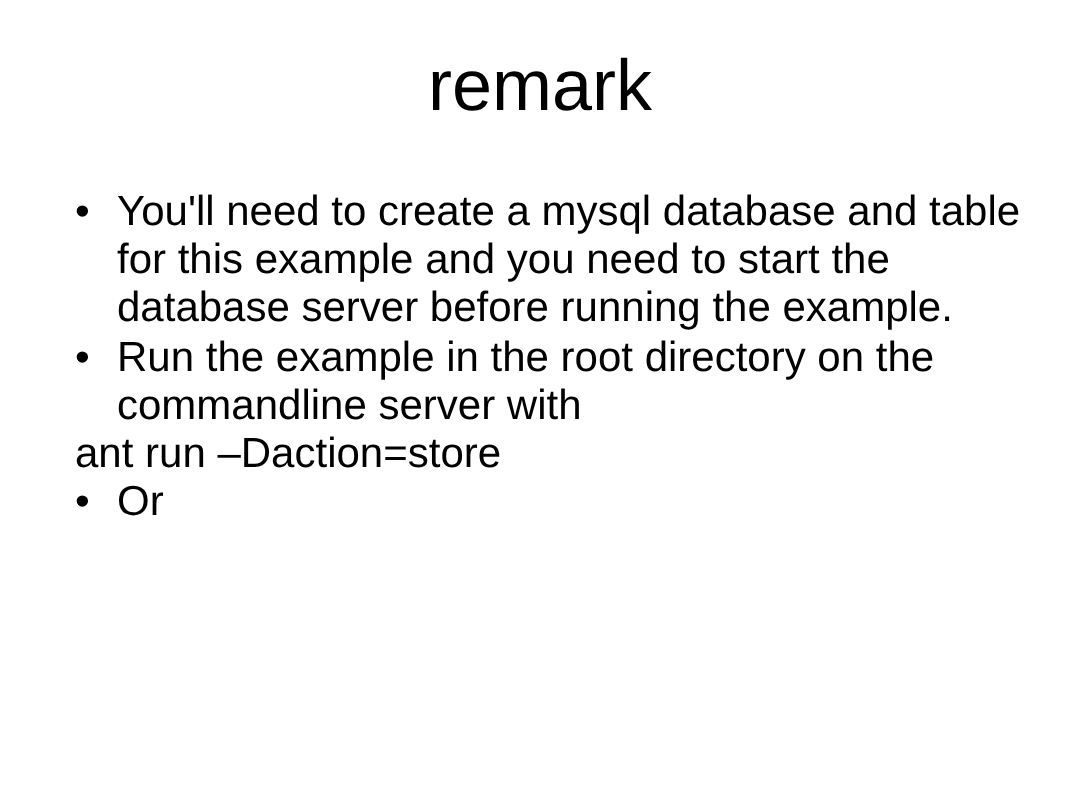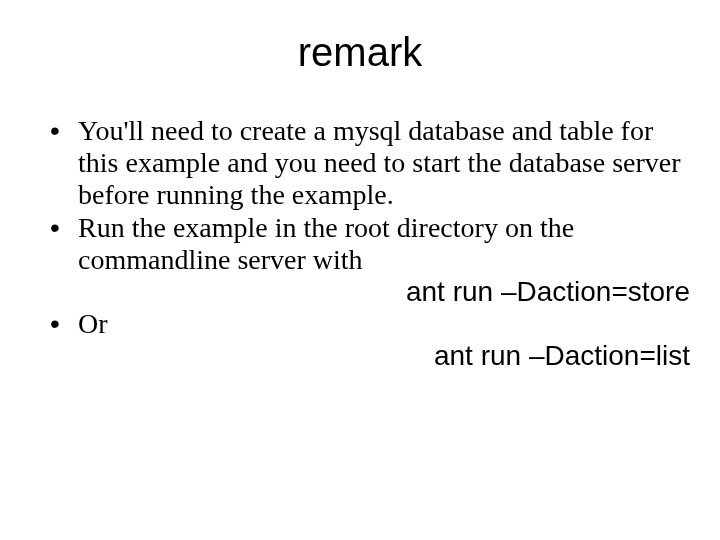--- a/index.html
+++ b/index.html
@@ -12,44 +12,42 @@
     color: #000;
   }
   .slide {
     width: 720px;
     height: 540px;
     box-sizing: border-box;
     padding: 20px 30px 30px 30px;
   }
   .title {
     text-align: center;
-    font-size: 40px;
+    font-size: 48px;
     margin: 10px 0 40px 0;
     font-weight: normal;
   }
   .content {
     font-size: 28px;
     line-height: 1.15;
     padding-left: 20px;
   }
   .bullet-row {
     display: flex;
     align-items: flex-start;
   }
   .bullet {
     width: 28px;
     flex-shrink: 0;
   }
   .bullet-text {
     flex: 1;
-    font-family: Liberation Serif, serif;
   }
   .plain-line {
     padding-left: 0px;
-    text-align: right;
   }
 </style>
 </head>
 <body>
 
 <div class="slide">
   <div class="title">remark</div>
 
   <div class="content">
 
@@ -63,16 +61,15 @@
       <div class="bullet-text">Run the example in the root directory on the commandline server with</div>
     </div>
 
     <div class="plain-line">ant run –Daction=store</div>
 
     <div class="bullet-row">
       <div class="bullet">•</div>
       <div class="bullet-text">Or</div>
     </div>
 
-    <div class="plain-line">ant run –Daction=list</div>
 
   </div>
 </div>
 
 </body></html>

